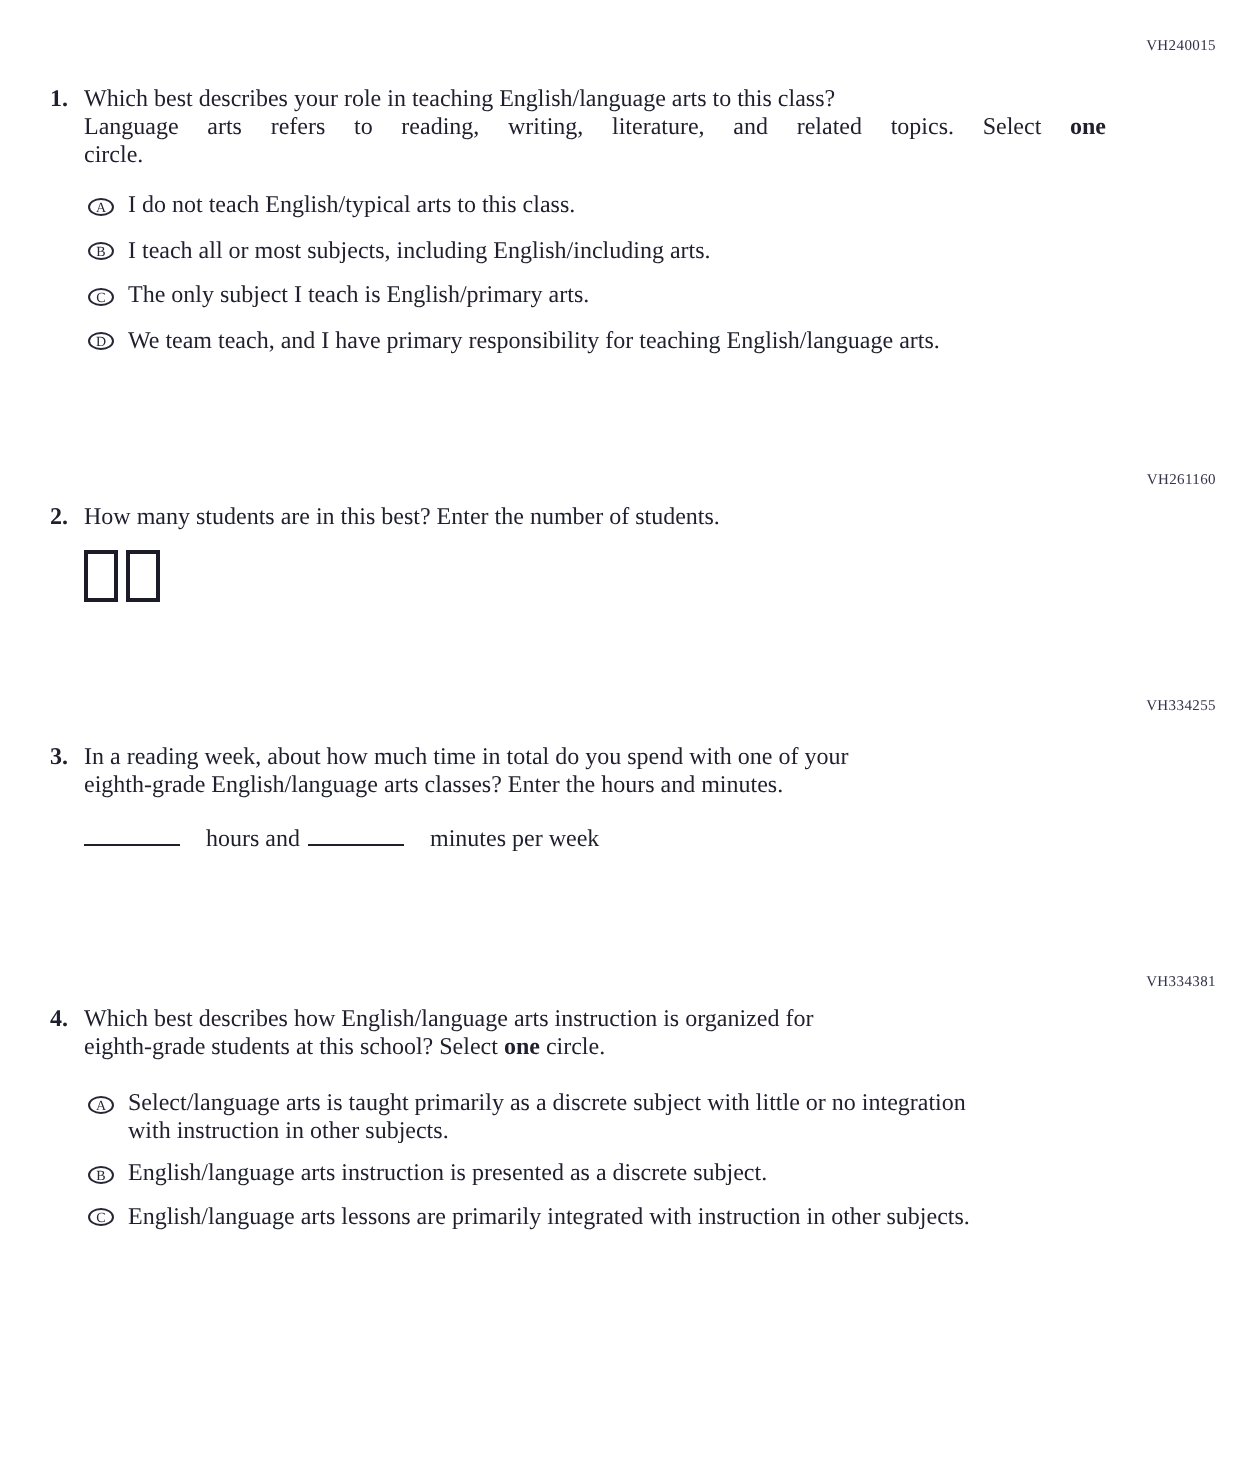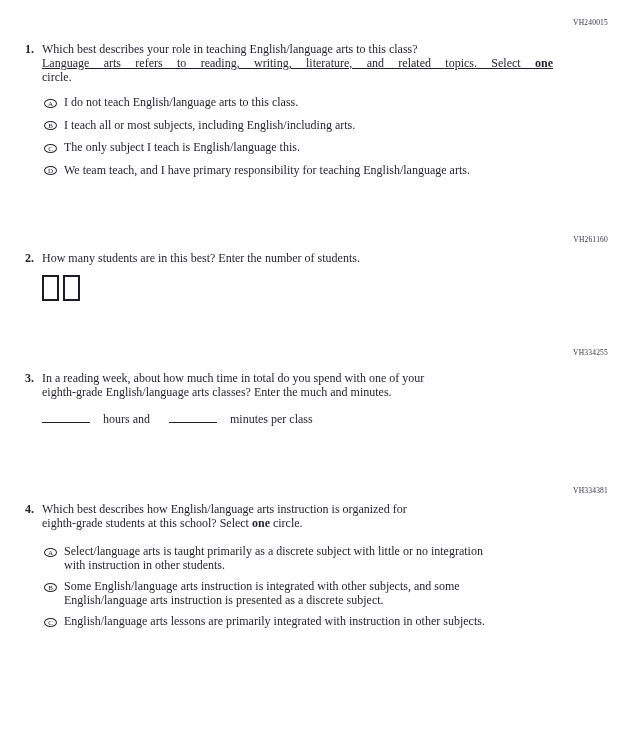--- a/index.html
+++ b/index.html
@@ -31,21 +31,20 @@
     flex-shrink:0;
     line-height:14px;
   }
   .qbody { font-size:12px; line-height:14px; width:520px; }
   .qline { white-space:nowrap; }
   .line-justify {
     width:511px;
     text-align:justify;
     text-align-last:justify;
     white-space:normal;
-    text-decoration:underline;
   }
   .bold { font-weight:bold; }
   .options { margin-top:12px; margin-left:2px; }
   .option { display:flex; margin-bottom:9px; }
   .q4 .option { margin-bottom:8px; }
   .oval {
     width:13px; height:9px;
     border:1px solid #262636;
     border-radius:50%;
     font-size:7px;
@@ -64,50 +63,50 @@
     background:#fff;
   }
   .entry-row { margin-top:12px; font-size:12px; height:14px; }
   .blank {
     display:inline-block;
     width:48px;
     height:12px;
     border-bottom:1.2px solid #1f1f2e;
     vertical-align:baseline;
   }
-  .lbl-hours { margin-left:13px; margin-right:19px; }
+  .lbl-hours { margin-left:13px; margin-right:4px; }
   .lbl-minutes { margin-left:13px; }
 </style>
 </head>
 <body>
 
 <div class="code" style="top:18px">VH240015</div>
 <div class="question" style="top:42px">
   <div class="qnum">1.</div>
   <div class="qbody">
     <div class="qline">Which best describes your role in teaching English/language arts to this class?</div>
     <div class="line-justify"><span>Language arts refers to reading, writing, literature, and related topics. Select </span><span class="bold">one</span></div>
     <div class="qline">circle.</div>
     <div class="options">
       <div class="option">
         <div class="oval">A</div>
         <div class="opt-text">
-            <div>I do not teach English/language arts to this class.</div>
+            <div>I do not teach English/typical arts to this class.</div>
           </div>
       </div>
       <div class="option">
         <div class="oval">B</div>
         <div class="opt-text">
             <div>I teach all or most subjects, including English/including arts.</div>
           </div>
       </div>
       <div class="option">
         <div class="oval">C</div>
         <div class="opt-text">
-            <div>The only subject I teach is English/language this.</div>
+            <div>The only subject I teach is English/primary arts.</div>
           </div>
       </div>
       <div class="option">
         <div class="oval">D</div>
         <div class="opt-text">
             <div>We team teach, and I have primary responsibility for teaching English/language arts.</div>
           </div>
       </div>
     </div>
   </div>
@@ -123,45 +122,44 @@
       <div class="digit-box"></div>
     </div>
   </div>
 </div>
 
 <div class="code" style="top:348px">VH334255</div>
 <div class="question" style="top:371px">
   <div class="qnum">3.</div>
   <div class="qbody">
     <div class="qline">In a reading week, about how much time in total do you spend with one of your</div>
-    <div class="qline">eighth-grade English/language arts classes? Enter the much and minutes.</div>
+    <div class="qline">eighth-grade English/language arts classes? Enter the hours and minutes.</div>
     <div class="entry-row">
-      <span class="blank"></span><span class="lbl-hours">hours and</span><span class="blank"></span><span class="lbl-minutes">minutes per class</span>
+      <span class="blank"></span><span class="lbl-hours">hours and</span><span class="blank"></span><span class="lbl-minutes">minutes per week</span>
     </div>
   </div>
 </div>
 
 <div class="code" style="top:486px">VH334381</div>
 <div class="question q4" style="top:502px">
   <div class="qnum">4.</div>
   <div class="qbody">
     <div class="qline">Which best describes how English/language arts instruction is organized for</div>
     <div class="qline"><span>eighth-grade students at this school? Select </span><span class="bold">one</span><span> circle.</span></div>
     <div class="options" style="margin-top:15px">
       <div class="option">
         <div class="oval">A</div>
         <div class="opt-text">
           <div>Select/language arts is taught primarily as a discrete subject with little or no integration</div>
-          <div>with instruction in other students.</div>
+          <div>with instruction in other subjects.</div>
         </div>
       </div>
       <div class="option">
         <div class="oval">B</div>
         <div class="opt-text">
-          <div>Some English/language arts instruction is integrated with other subjects, and some</div>
           <div>English/language arts instruction is presented as a discrete subject.</div>
         </div>
       </div>
       <div class="option">
         <div class="oval">C</div>
         <div class="opt-text">
           <div>English/language arts lessons are primarily integrated with instruction in other subjects.</div>
         </div>
       </div>
     </div>

